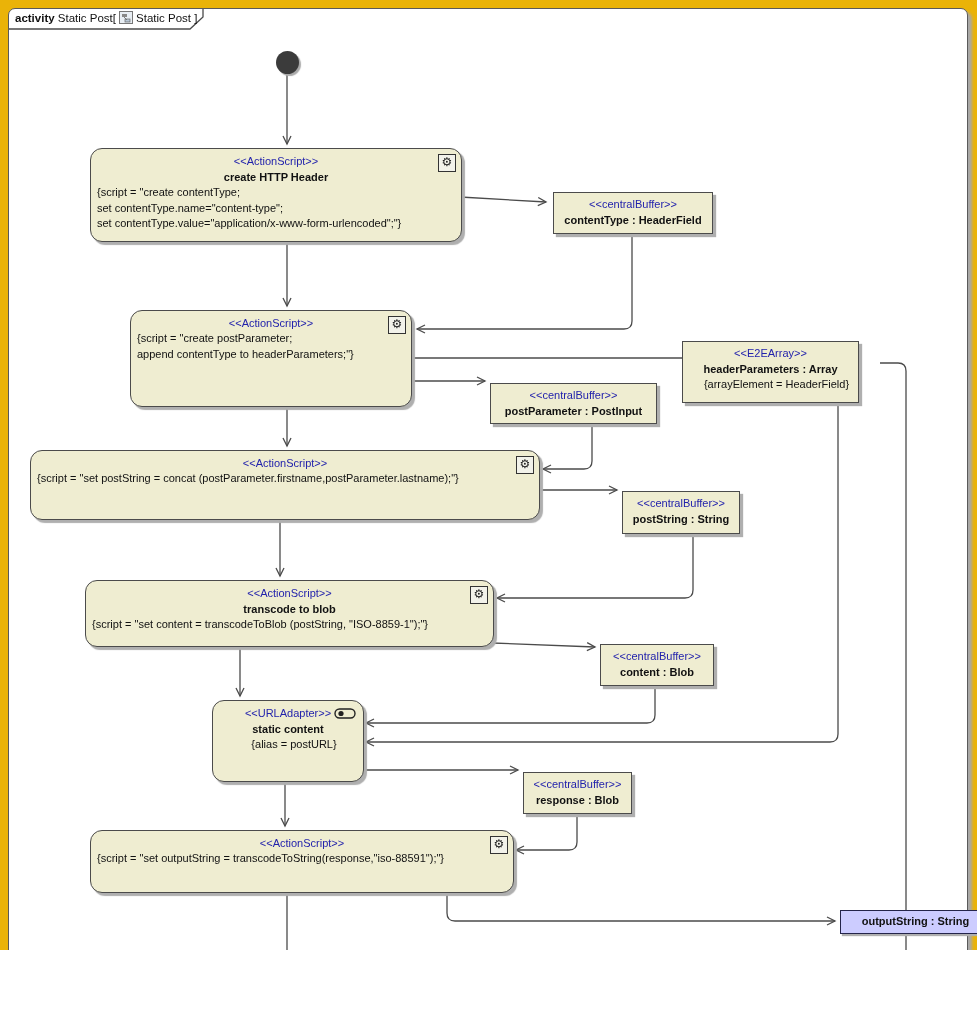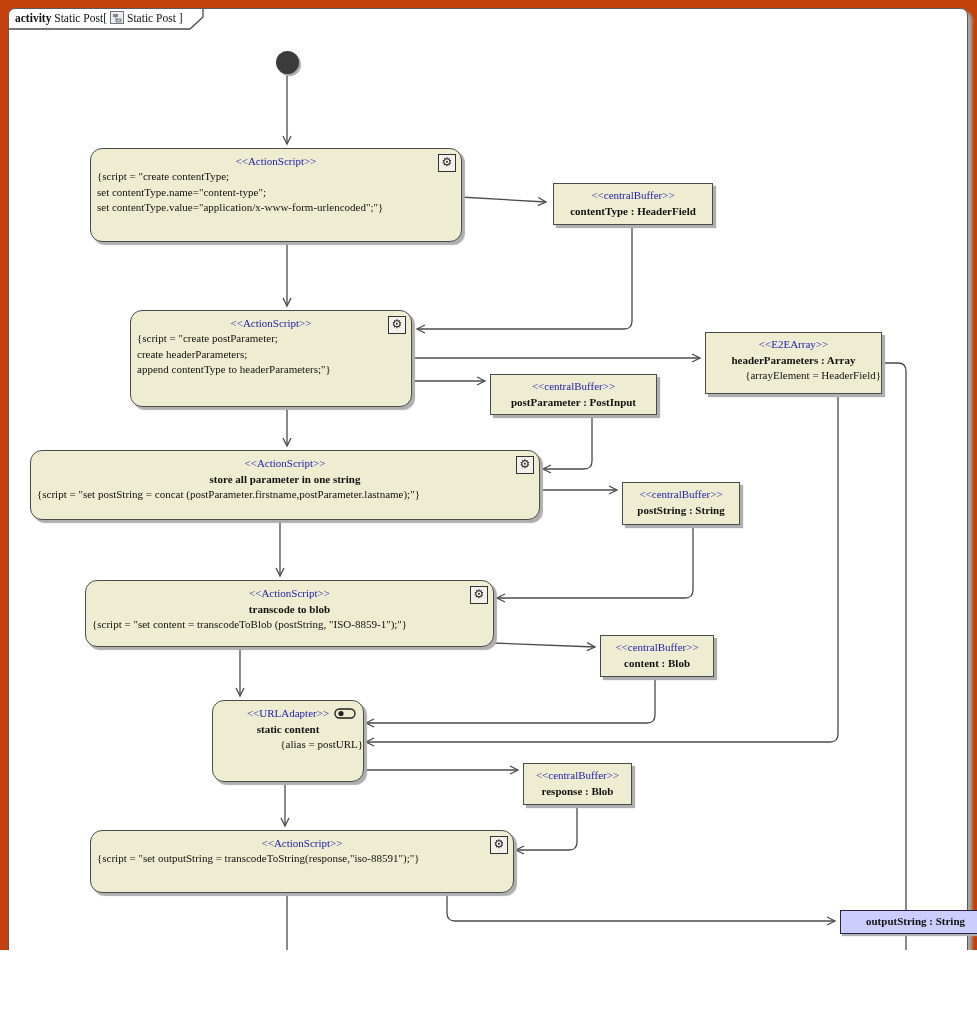--- a/index.html
+++ b/index.html
@@ -1,31 +1,31 @@
 <!DOCTYPE html>
 <html style="--node_fill: #EFEDD1; --stereotype: #2222AC; --border: #4B4B4B; --edge: #4B4B4B; --output_fill: #CCCCFF; --shadow: #AFAFAF;"><head>
 <meta charset="utf-8">
 <style>
   html,body{margin:0;padding:0;background:#fff;}
-  #canvas{position:relative;width:977px;height:950px;background:#c2410c;overflow:hidden;
-          font-family:Liberation Serif, serif;}
+  #canvas{position:relative;width:977px;height:950px;background:#eab308;overflow:hidden;
+          font-family:Liberation Sans, sans-serif;}
   #frame{position:absolute;left:8px;top:8px;width:958px;height:1010px;background:#fff;
          border:1.4px solid #5a5a5a;border-radius:7px;box-shadow:4px 4px 3px #a8a8a8;}
   #edges{position:absolute;left:0;top:0;z-index:2;}
   .tabtext{position:absolute;left:15px;top:11px;z-index:4;font-size:11.5px;color:#111;white-space:nowrap;}
   .tabtext b{font-weight:bold;}
   .tabicon{display:inline-block;vertical-align:-2px;margin:0 3px;}
   .node{position:absolute;z-index:3;background:var(--node_fill);border:1.4px solid var(--border);
         box-shadow:3px 3px 1px var(--shadow);font-size:11px;color:#111;}
   .action{border-radius:12px;padding-top:5px;}
-  .buffer{padding-top:4px;}
+  .buffer{padding-top:4px;margin-top:9px;}
   .stereo{text-align:center;color:var(--stereotype);line-height:15px;white-space:nowrap;}
   .nname{text-align:center;font-weight:bold;line-height:16px;white-space:nowrap;}
   .script{text-align:left;padding-left:6px;line-height:15.5px;white-space:nowrap;}
-  .center{text-align:right;padding-left:12px;}
+  .center{text-align:center;padding-left:12px;}
   .gear{position:absolute;top:5px;right:5px;width:16px;height:16px;border:1.2px solid #333;
         background:#f2f2ea;color:#222;font-size:12px;line-height:15px;text-align:center;}
   .pillicon{position:absolute;top:7px;right:7px;}
   .initial{position:absolute;z-index:3;width:23px;height:23px;border-radius:50%;
            background:#3b3b3b;box-shadow:2px 2px 1px #aaa;}
   .final-outer{position:absolute;z-index:3;width:24px;height:24px;border-radius:50%;background:#fff;
            border:2px solid #2e2e2e;box-shadow:2px 2px 1px #aaa;}
   .final-inner{position:absolute;left:4px;top:4px;width:12px;height:12px;border-radius:50%;background:#3b3b3b;}
   .outparam{position:absolute;z-index:3;background:var(--output_fill);border:1.3px solid #24244a;
             box-shadow:2px 2px 1px var(--shadow);font-weight:bold;font-size:11px;color:#111;
@@ -77,53 +77,52 @@
          <rect x="3" y="3" width="5" height="3" fill="#888"></rect>
          <rect x="6" y="8" width="5" height="3" fill="#b8c8d8" stroke="#666" stroke-width="0.7"></rect>
          <path d="M5,6 L8,9" stroke="#666" stroke-width="0.8"></path>
        </svg></span><span>Static Post ]</span>
   </div>
 
   <div class="initial" style="left:276px;top:51px;"></div>
 
   <div class="node action" style="left:90px;top:148px;width:370px;height:87px;">
     <div class="stereo">&lt;&lt;ActionScript&gt;&gt;</div>
+    <div class="nname">create HTTP Header</div>
     <div class="script">{script = "create contentType;</div>
     <div class="script">set contentType.name="content-type";</div>
     <div class="script">set contentType.value="application/x-www-form-urlencoded";"}</div>
     <span class="gear">⚙</span>
   </div>
 
   <div class="node buffer" style="left:553px;top:183px;width:158px;height:36px;">
     <div class="stereo">&lt;&lt;centralBuffer&gt;&gt;</div>
     <div class="nname">contentType : HeaderField</div>
   </div>
 
   <div class="node action" style="left:130px;top:310px;width:280px;height:90px;">
     <div class="stereo">&lt;&lt;ActionScript&gt;&gt;</div>
     <div class="script">{script = "create postParameter;</div>
-    <div class="script">create headerParameters;</div>
     <div class="script">append contentType to headerParameters;"}</div>
     <span class="gear">⚙</span>
   </div>
 
-  <div class="node buffer" style="left:705px;top:332px;width:175px;height:56px;">
+  <div class="node buffer" style="left:682px;top:332px;width:175px;height:56px;">
     <div class="stereo">&lt;&lt;E2EArray&gt;&gt;</div>
     <div class="nname">headerParameters : Array</div>
     <div class="script center">{arrayElement = HeaderField}</div>
   </div>
 
   <div class="node buffer" style="left:490px;top:374px;width:165px;height:35px;">
     <div class="stereo">&lt;&lt;centralBuffer&gt;&gt;</div>
     <div class="nname">postParameter : PostInput</div>
   </div>
 
   <div class="node action" style="left:30px;top:450px;width:508px;height:63px;">
     <div class="stereo">&lt;&lt;ActionScript&gt;&gt;</div>
-    <div class="nname">store all parameter in one string</div>
     <div class="script">{script = "set postString = concat (postParameter.firstname,postParameter.lastname);"}</div>
     <span class="gear">⚙</span>
   </div>
 
   <div class="node buffer" style="left:622px;top:482px;width:116px;height:37px;">
     <div class="stereo">&lt;&lt;centralBuffer&gt;&gt;</div>
     <div class="nname">postString : String</div>
   </div>
 
   <div class="node action" style="left:85px;top:580px;width:407px;height:60px;">

